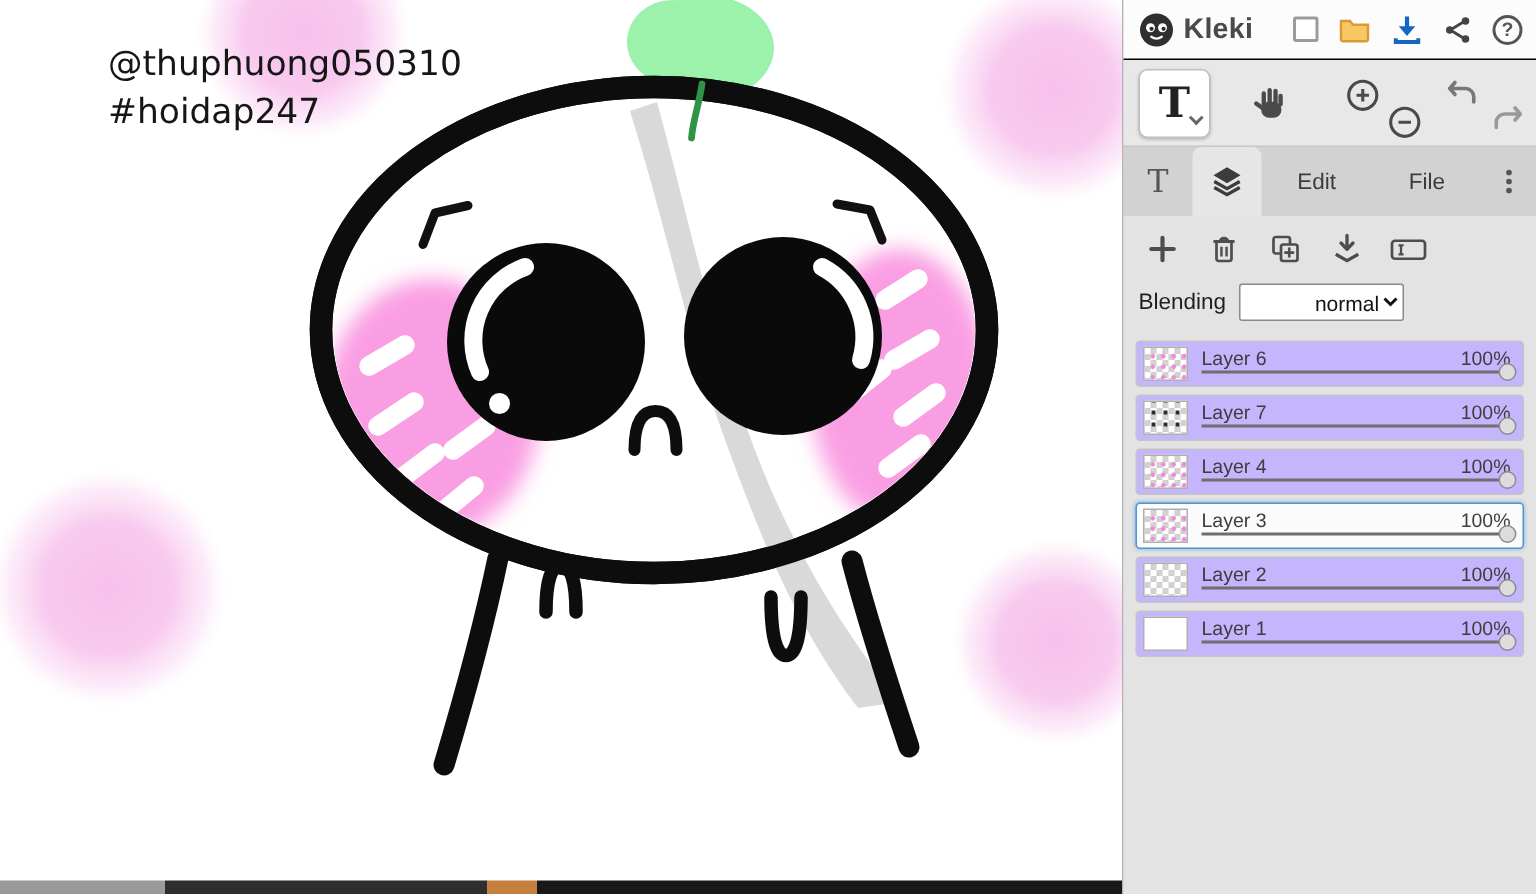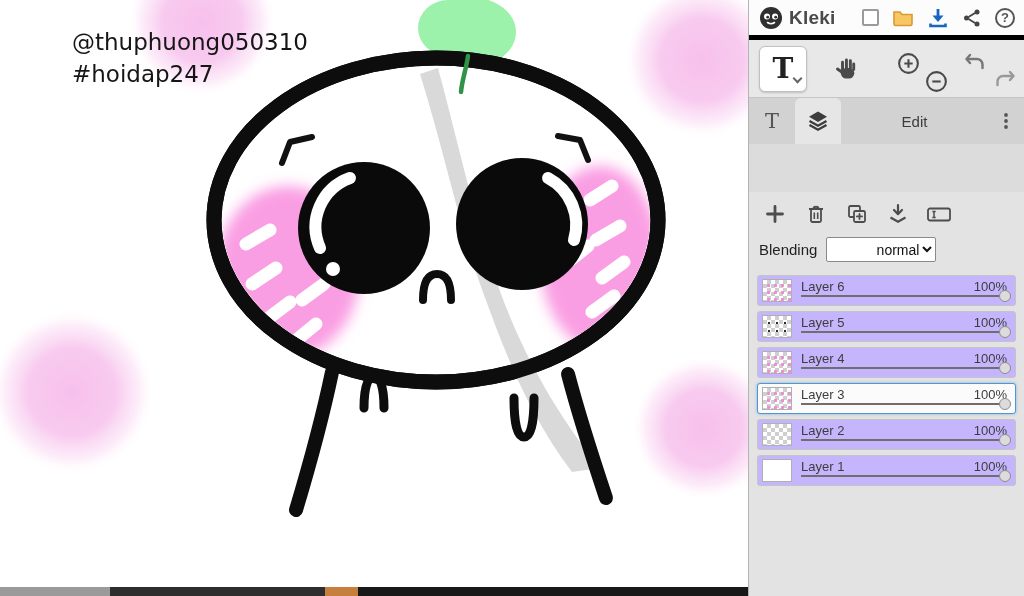--- a/index.html
+++ b/index.html
@@ -12,21 +12,21 @@
   .canvas-area svg { display:block; }
   .bottom-strip { position:absolute; left:0; bottom:0; width:748px; height:9px; display:flex; }
   .seg1 { width:110px; background:#9a9a9a; }
   .seg2 { width:215px; background:#2e2e2e; }
   .seg3 { width:33px;  background:#c77f3e; }
   .seg4 { flex:1;      background:#181818; }
 
   
   .panel { position:absolute; left:748px; top:0; width:276px; height:596px; background:#dcdcdc; border-left:1px solid #b3b3b3; display:flex; flex-direction:column; }
 
-  .topbar { height:40px; background:#fcfcfc; border-bottom:5px solid #000000; display:flex; align-items:center; padding:0 9px; flex:0 0 auto; }
+  .topbar { height:40px; background:#fcfcfc; border-bottom:1px solid #000000; display:flex; align-items:center; padding:0 9px; flex:0 0 auto; }
   .brand { display:flex; align-items:center; gap:5px; }
   .brand-text { font-size:19px; font-weight:bold; color:#4a4a4a; letter-spacing:0.2px; }
   .topbar-actions { margin-left:auto; display:flex; align-items:center; gap:13px; }
   .icon-btn { display:flex; align-items:center; justify-content:center; cursor:pointer; background:none; border:none; padding:0; }
   .new-square { width:17px; height:17px; background:#fff; border:2px solid #9b9b9b; border-radius:2px; }
   .help-circle { width:20px; height:20px; border:2px solid #555; border-radius:50%; display:flex; align-items:center; justify-content:center; font-size:13px; font-weight:bold; color:#555; }
 
   .toolrow { height:58px; background:#e8e8e8; border-bottom:1px solid #c6c6c6; position:relative; flex:0 0 auto; }
   .tool-btn-main { position:absolute; left:10px; top:6px; width:48px; height:46px; background:#fff; border:1px solid #c0c0c0; border-radius:6px; box-shadow:0 1px 2px rgba(0,0,0,0.18); display:flex; align-items:center; justify-content:center; cursor:pointer; }
   .tool-t { font-family:"DejaVu Serif", serif; font-size:28px; font-weight:600; color:#222; line-height:1; }
@@ -37,21 +37,21 @@
   .undo-btn     { position:absolute; left:214px; top:11px; }
   .redo-btn     { position:absolute; left:244px; top:28px; }
 
   .tabrow { height:46px; background:#d2d2d2; display:flex; align-items:stretch; flex:0 0 auto; }
   .tab { display:flex; align-items:center; justify-content:center; cursor:pointer; color:#3c3c3c; font-size:15px; }
   .tab-icon-t { width:46px; font-family:"DejaVu Serif", serif; font-size:21px; color:#555; }
   .tab-layers { width:46px; background:#e6e6e6; border-radius:6px 6px 0 0; }
   .tab-edit, .tab-file { flex:1; }
   .tab-more { width:36px; }
 
-  .panel-content { flex:1; background:#e3e3e3; display:flex; flex-direction:column;margin-top:48px; }
+  .panel-content { flex:1; background:#e3e3e3; display:flex; flex-direction:column; }
 
   .actionrow { display:flex; gap:9px; padding:8px 10px 2px 10px; }
   .actionrow .icon-btn { width:32px; height:28px; }
 
   .blendrow { display:flex; align-items:center; gap:9px; padding:7px 10px; }
   .blend-label { font-size:15px; color:#1f1f1f; }
   .blend-select { width:110px; height:25px; font-size:14px; font-family:"Liberation Sans", sans-serif; background:#fff; border:1px solid #8a8a8a; border-radius:2px; color:#111;text-align:right; }
 
   .layers { display:flex; flex-direction:column; gap:5px; padding:6px 8px 0 8px; }
   .layer-row { position:relative; height:31px; background:#c4b5fd; border:1px solid #c4c4c4; border-radius:3px; cursor:pointer; }
@@ -249,20 +249,23 @@
     <div class="tab tab-layers">
       <svg width="24" height="24" viewBox="0 0 24 24">
         <path d="M12 2.5 L21 7.8 12 13.1 3 7.8 Z" fill="#3c3c3c"></path>
         <path d="M3.5 12 L12 16.8 20.5 12" stroke="#3c3c3c" stroke-width="2.2" fill="none"></path>
         <path d="M3.5 16 L12 20.8 20.5 16" stroke="#3c3c3c" stroke-width="2.2" fill="none"></path>
       </svg>
     </div>
     <div class="tab tab-edit">
         <span>Edit</span>
       </div>
+    <div class="tab tab-file">
+        <span>File</span>
+      </div>
     <div class="tab tab-more">
       <svg width="20" height="22" viewBox="0 0 20 22">
         <circle cx="10" cy="5" r="1.9" fill="#555"></circle>
           <circle cx="10" cy="11" r="1.9" fill="#555"></circle>
           <circle cx="10" cy="17" r="1.9" fill="#555"></circle>
       </svg>
     </div>
   </div>
 
   <div class="panel-content">
@@ -312,21 +315,21 @@
     <div class="layers">
       <div class="layer-row">
         <div class="thumb t-checker-pink"></div>
         <span class="layer-name">Layer 6</span>
         <span class="layer-pct">100%</span>
         <div class="slider-track"></div>
         <div class="slider-handle"></div>
       </div>
       <div class="layer-row">
         <div class="thumb t-checker-black"></div>
-        <span class="layer-name">Layer 5</span>
+        <span class="layer-name">Layer 7</span>
         <span class="layer-pct">100%</span>
         <div class="slider-track"></div>
         <div class="slider-handle"></div>
       </div>
       <div class="layer-row">
         <div class="thumb t-checker-pink"></div>
         <span class="layer-name">Layer 4</span>
         <span class="layer-pct">100%</span>
         <div class="slider-track"></div>
         <div class="slider-handle"></div>

